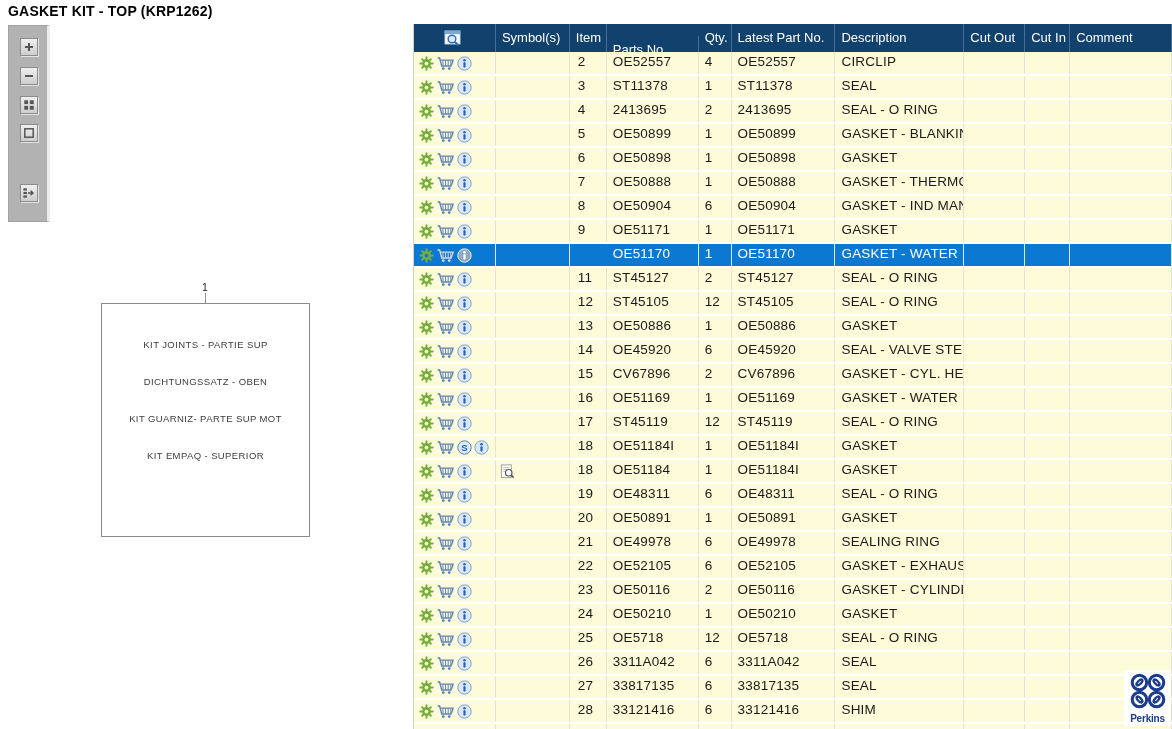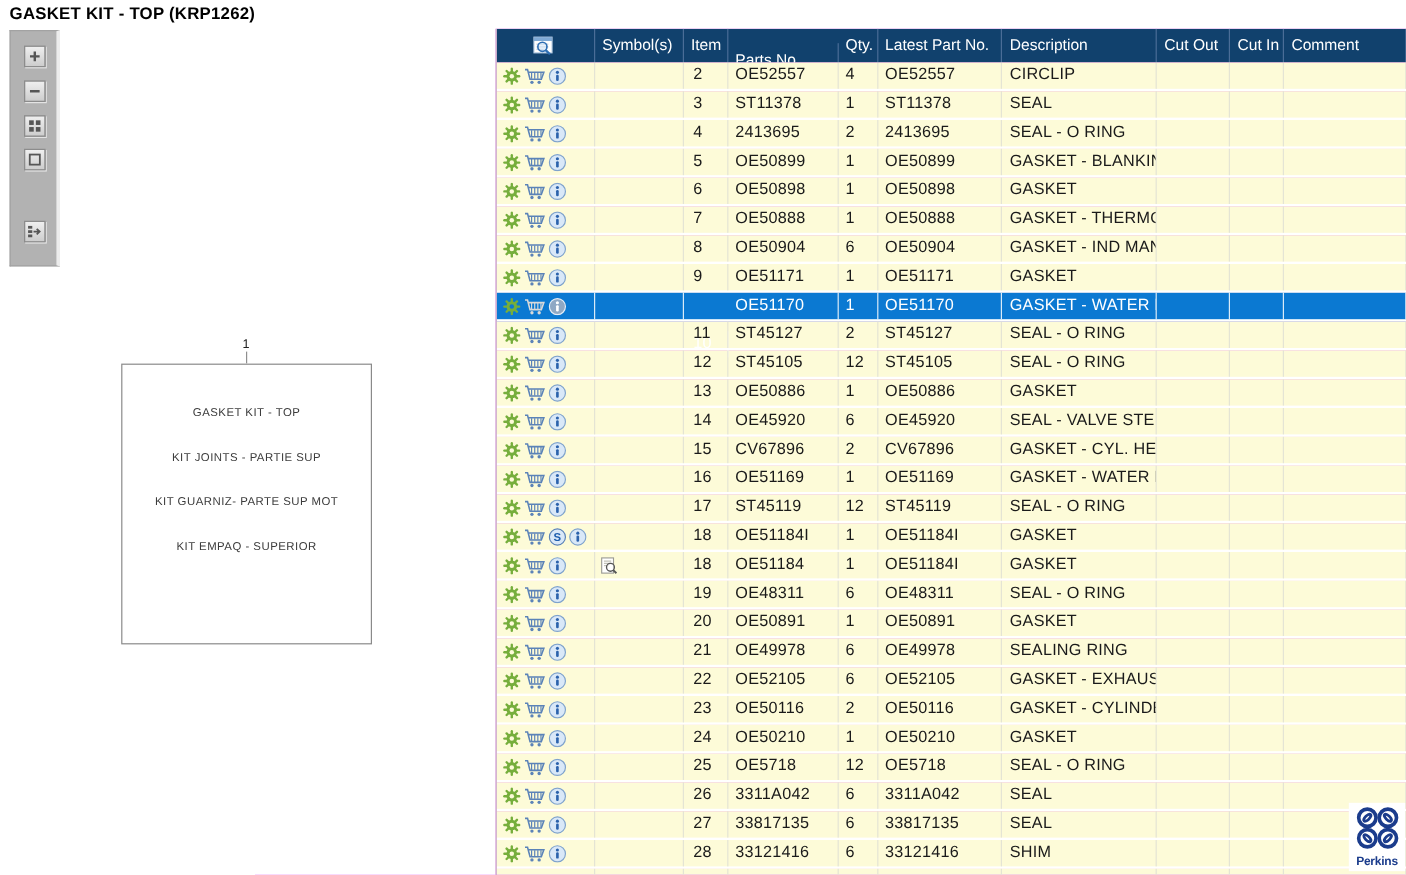--- a/index.html
+++ b/index.html
@@ -100,22 +100,22 @@
           </g>
           <path d="M6.8 8 h5.4 M9.8 5.4 L12.6 8 L9.8 10.6" stroke="#565656" stroke-width="1.7" fill="none"></path>
         </svg>
       </span>
     </div>
   </div>
 
 <div class="callout">1</div>
 <div class="leader"></div>
 <div class="dbox" id="dbox">
-    <div class="dlabel">GASKET KIT - TOP</div>
     <div class="dlabel">KIT JOINTS - PARTIE SUP</div>
+    <div class="dlabel">DICHTUNGSSATZ - OBEN</div>
     <div class="dlabel">KIT GUARNIZ- PARTE SUP MOT</div>
     <div class="dlabel">KIT EMPAQ - SUPERIOR</div>
   </div>
 
 <div id="table">
   <div class="thead" id="thead">
       <div class="th iconhead" style="width: 82px;">
         <span>
           <svg viewBox="0 0 20 17" style="width:20px;height:17px;display:block">
             <rect x="1" y="1" width="15" height="13" fill="#FFF" stroke="#BFD3E8" stroke-width="1"></rect>

